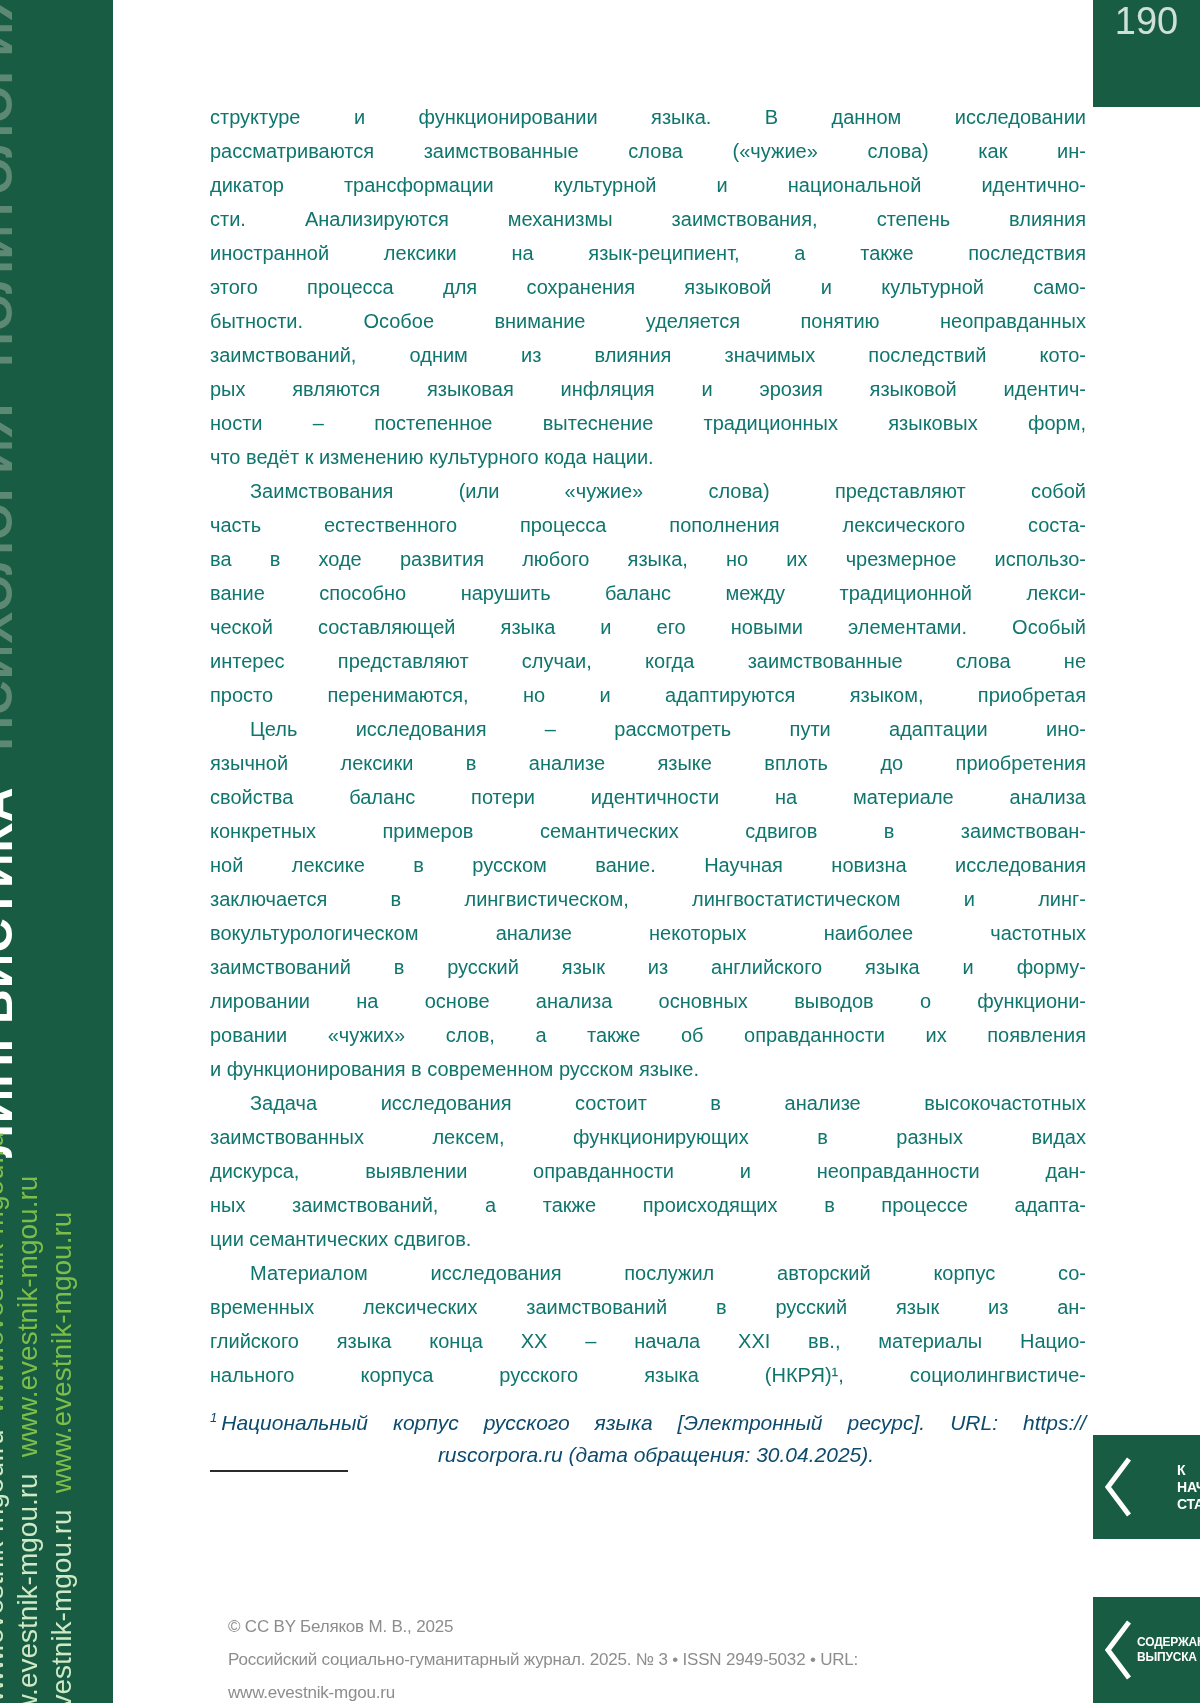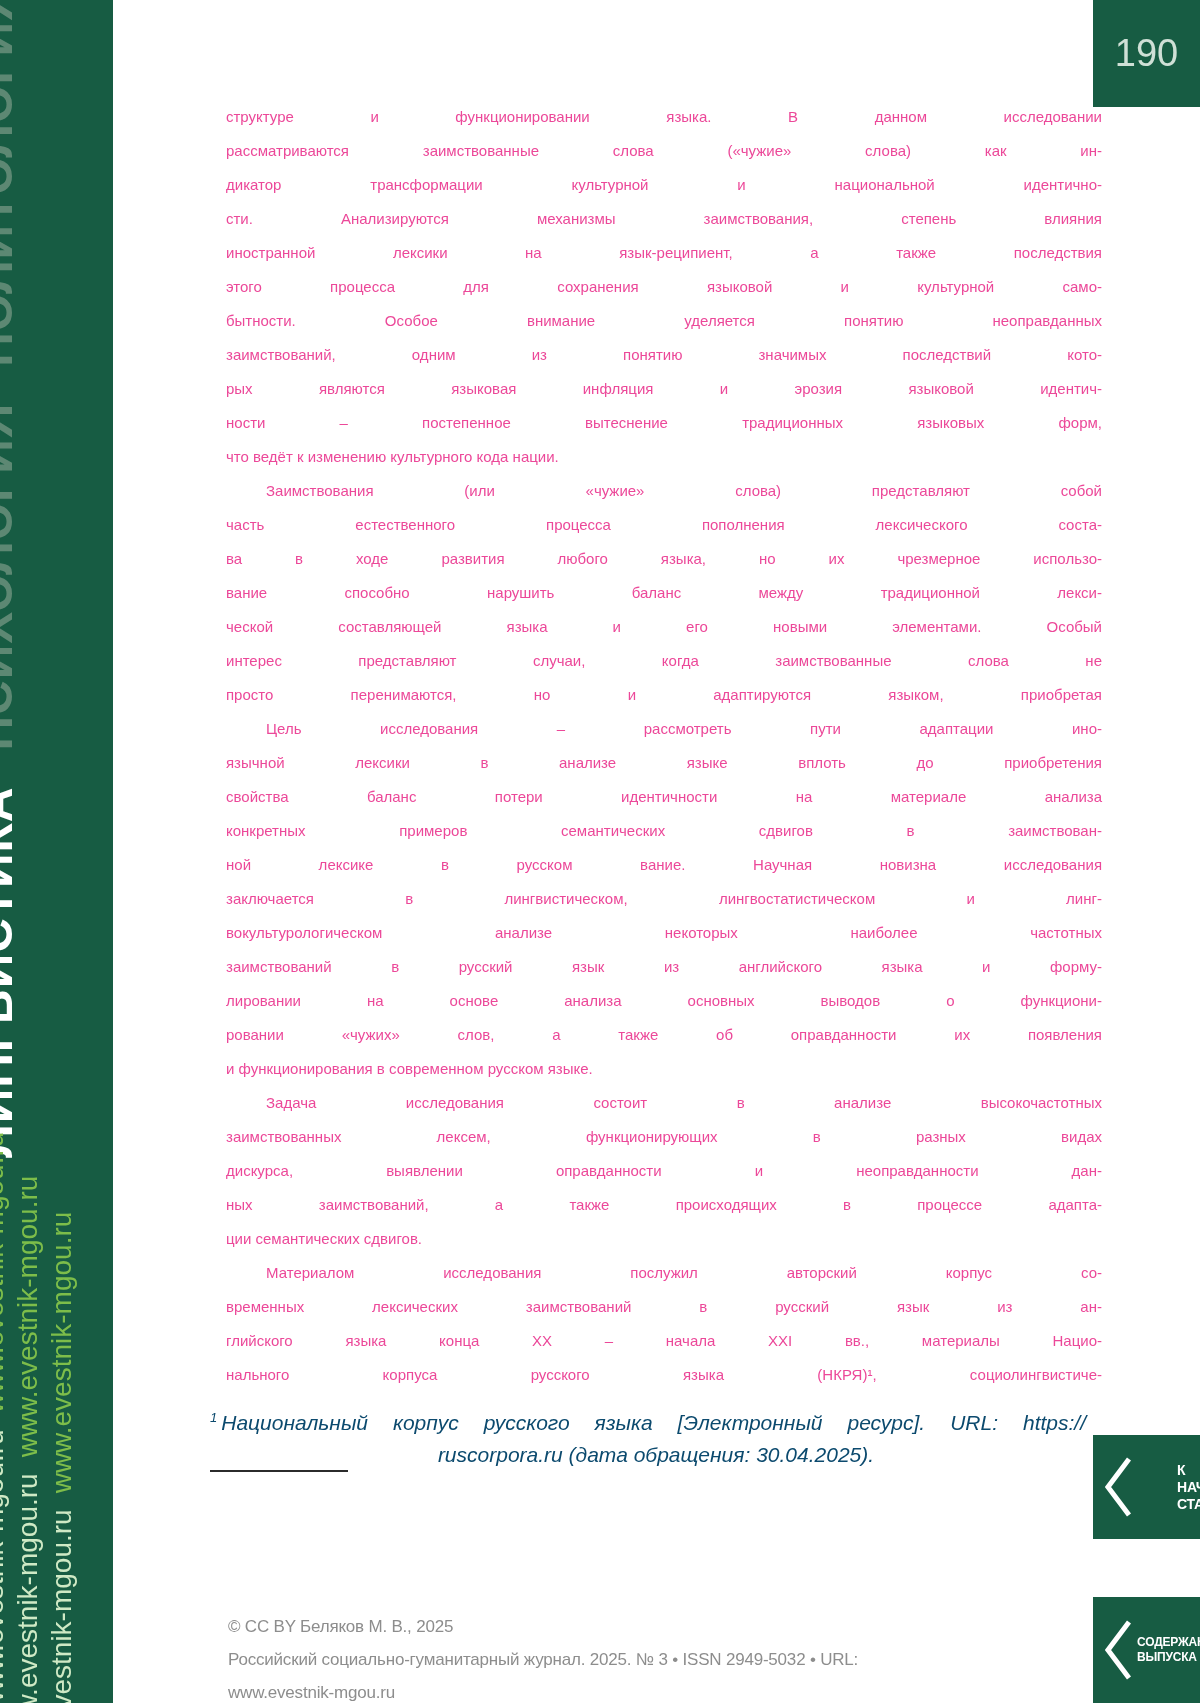--- a/index.html
+++ b/index.html
@@ -24,27 +24,27 @@
   }
   .url-col span{margin-right:16px;}
   .u-pale{color:#cfe9c5;}
   .u-lime{color:#7dbd4a;}
   #urlcol1{left:8px;bottom:-8px;}
   #urlcol2{left:42px;bottom:-52px;}
   #urlcol3{left:76px;bottom:-88px;}
   
   .page-num-box{
     position:absolute;top:0;right:0;width:107px;height:107px;background:#175C43;
-    display:flex;align-items:center;justify-content:center;
+    display:flex;align-items:flex-start;justify-content:center;
     color:#cfe0d6;font-size:38px;font-weight:400;
   }
   
   .article{
     position:absolute;left:210px;top:100px;width:876px;
-    color:#ec4899;font-size:15px;line-height:34px;margin-left:16px;
+    color:#0f766e;font-size:20px;line-height:34px;
   }
   .line{text-align:justify;text-align-last:justify;}
   .line.left-last{text-align-last:left;}
   .line.indent{text-indent:40px;}
   
   .footnote-rule{position:absolute;left:210px;top:1470px;width:138px;border-top:2px solid #2b2b2b;}
   .footnote{
     position:absolute;left:210px;top:1402px;width:876px;
     color:#0c4a6e;font-size:21px;line-height:32px;font-style:italic;
   }
@@ -90,21 +90,21 @@
   </div>
 
   <div class="article">
       <div class="line">структуре и функционировании языка. В данном исследовании</div>
       <div class="line">рассматриваются заимствованные слова («чужие» слова) как ин-</div>
       <div class="line">дикатор трансформации культурной и национальной идентично-</div>
       <div class="line">сти. Анализируются механизмы заимствования, степень влияния</div>
       <div class="line">иностранной лексики на язык-реципиент, а также последствия</div>
       <div class="line">этого процесса для сохранения языковой и культурной само-</div>
       <div class="line">бытности. Особое внимание уделяется понятию неоправданных</div>
-      <div class="line">заимствований, одним из понятию значимых последствий кото-</div>
+      <div class="line">заимствований, одним из влияния значимых последствий кото-</div>
       <div class="line">рых являются языковая инфляция и эрозия языковой идентич-</div>
       <div class="line">ности – постепенное вытеснение традиционных языковых форм,</div>
       <div class="line left-last">что ведёт к изменению культурного кода нации.</div>
       <div class="line indent">Заимствования (или «чужие» слова) представляют собой</div>
       <div class="line">часть естественного процесса пополнения лексического соста-</div>
       <div class="line">ва в ходе развития любого языка, но их чрезмерное использо-</div>
       <div class="line">вание способно нарушить баланс между традиционной лекси-</div>
       <div class="line">ческой составляющей языка и его новыми элементами. Особый</div>
       <div class="line">интерес представляют случаи, когда заимствованные слова не</div>
       <div class="line">просто перенимаются, но и адаптируются языком, приобретая</div>

